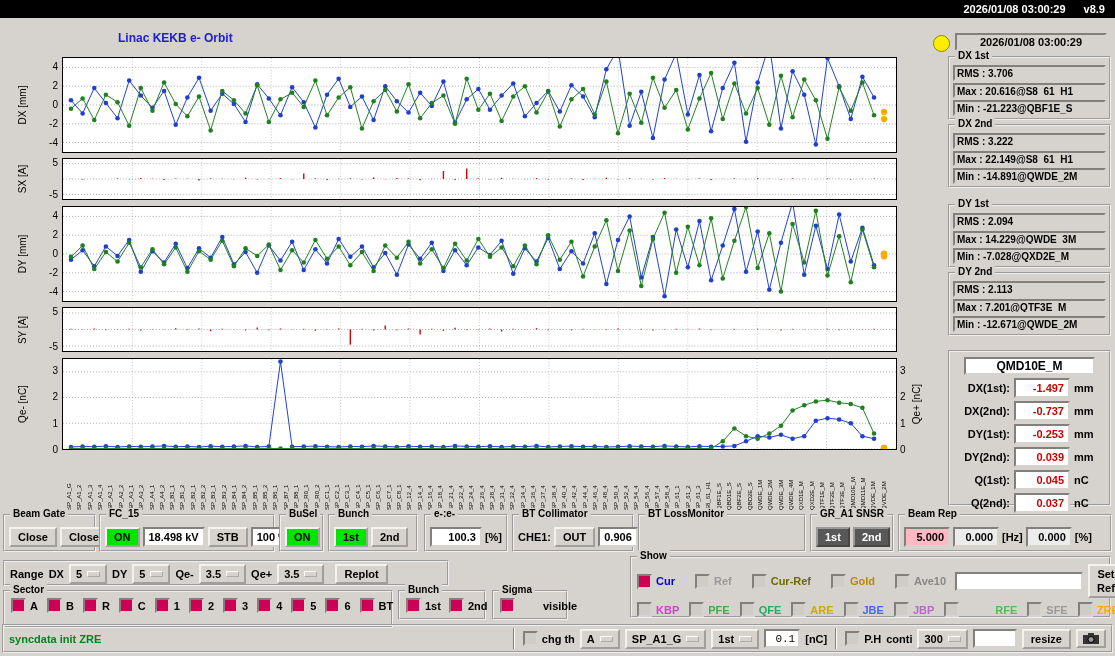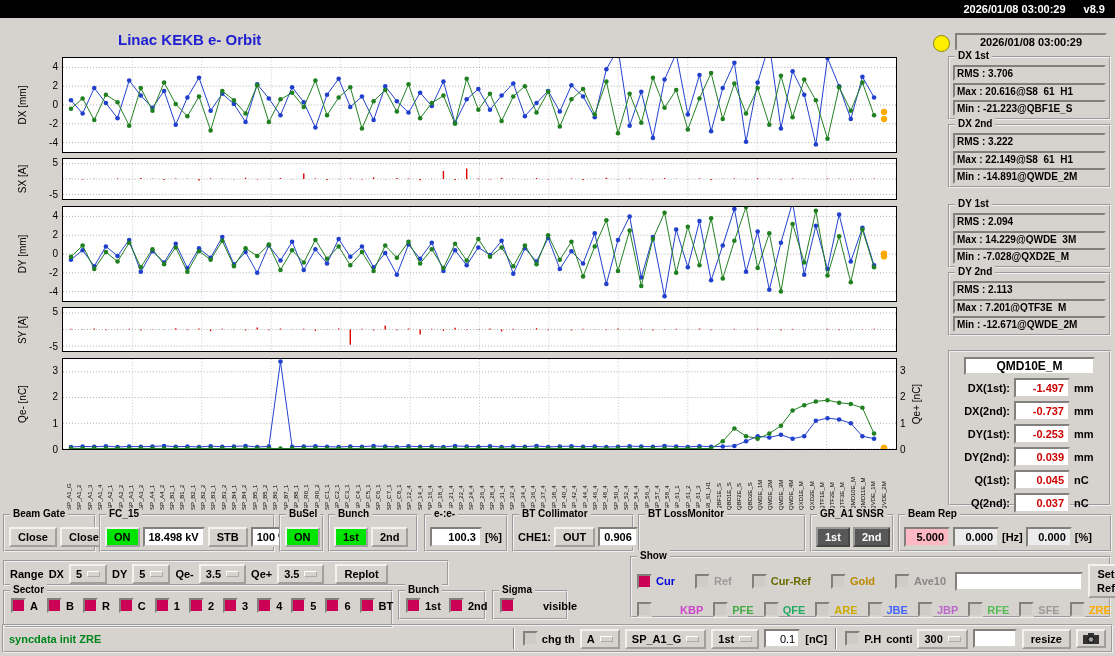--- a/index.html
+++ b/index.html
@@ -1,21 +1,21 @@
 <!DOCTYPE html>
 <html><head>
 <meta charset="utf-8">
 <style>
   html,body{margin:0;padding:0;}
   body{width:1115px;height:656px;position:relative;background:#d6d3ce;
        font-family:"Liberation Sans",sans-serif;font-size:11px;color:#000;overflow:hidden;}
   .topbar{position:absolute;left:0;top:0;width:1115px;height:18px;background:#000;color:#fff;
           display:flex;justify-content:flex-end;align-items:center;gap:18px;padding-right:10px;
           box-sizing:border-box;font-weight:bold;font-size:11px;}
-  .page-title{position:absolute;left:118px;top:31px;color:#2020d0;font-weight:bold;font-size:15px;}
+  .page-title{position:absolute;left:118px;top:31px;color:#2020d0;font-weight:bold;font-size:12px;}
   
   #plots{position:absolute;left:0;top:0;width:930px;height:520px;}
   .plot-frame{position:absolute;left:62px;width:835px;background:#fff;border:1px solid #000;box-sizing:border-box;overflow:hidden;}
   .ylabel{position:absolute;transform:translate(-50%,-50%) rotate(-90deg);font-size:10px;white-space:nowrap;}
   .ytick{position:absolute;left:36px;width:22px;text-align:right;font-size:10px;}
   .ytick.right{left:900px;width:16px;text-align:left;}
   #xlabels{position:absolute;left:62px;top:452px;width:835px;height:58px;overflow:hidden;}
   .xlab{position:absolute;top:2px;writing-mode:vertical-rl;transform:rotate(180deg);
         font-size:6px;line-height:7px;height:56px;overflow:hidden;white-space:nowrap;}
   
@@ -1035,21 +1035,21 @@
           <span class="cb"></span>
           <span style="color: rgb(136, 136, 136);">Ave10</span>
         </span>
       </span>
     <input class="txtinput" style="width: 118px; margin-left: 4px;" value="">
     <button class="btn">Set Ref</button>
   </div>
   <div class="rowflex" id="show-row2" style="padding:2px 5px;gap:10px">
       <span class="cbitem">
         <span class="cb"></span>
-        <span style="color: rgb(204, 68, 204); margin-left: 24px;">KBP</span>
+        <span style="color: rgb(204, 68, 204);">KBP</span>
       </span>
       <span class="cbitem">
         <span class="cb"></span>
         <span style="color: rgb(68, 170, 68);">PFE</span>
       </span>
       <span class="cbitem">
         <span class="cb"></span>
         <span style="color: rgb(34, 170, 102);">QFE</span>
       </span>
       <span class="cbitem">
@@ -1059,21 +1059,21 @@
       <span class="cbitem">
         <span class="cb"></span>
         <span style="color: rgb(68, 102, 255);">JBE</span>
       </span>
       <span class="cbitem">
         <span class="cb"></span>
         <span style="color: rgb(187, 102, 204);">JBP</span>
       </span>
       <span class="cbitem">
         <span class="cb"></span>
-        <span style="color: rgb(85, 187, 85);">RFE</span>
+        <span style="color: rgb(85, 187, 85); margin-left: 32px;">RFE</span>
       </span>
       <span class="cbitem">
         <span class="cb"></span>
         <span style="color: rgb(153, 153, 153);">SFE</span>
       </span>
       <span class="cbitem">
         <span class="cb"></span>
         <span style="color: rgb(255, 170, 0);">ZRE</span>
       </span>
     </div>
@@ -1163,21 +1163,21 @@
       <span class="dash"></span>
     </span>
   <span class="opt">
       <span>SP_A1_G</span>
       <span class="dash"></span>
     </span>
   <span class="opt">
       <span>1st</span>
       <span class="dash"></span>
     </span>
-  <input class="txtinput" style="width: 26px; text-align: right;" value="0.1">
+  <input class="txtinput" style="width: 26px; text-align: right; font-family: Liberation Mono, monospace;" value="0.1">
   <span class="plabel">[nC]</span>
   <span class="vsep"></span>
   <span class="cbitem">
     <span class="cb"></span>
     <span>P.H</span>
   </span>
   <span class="plabel">conti</span>
   <span class="opt">
       <span>300</span>
       <span class="dash"></span>

